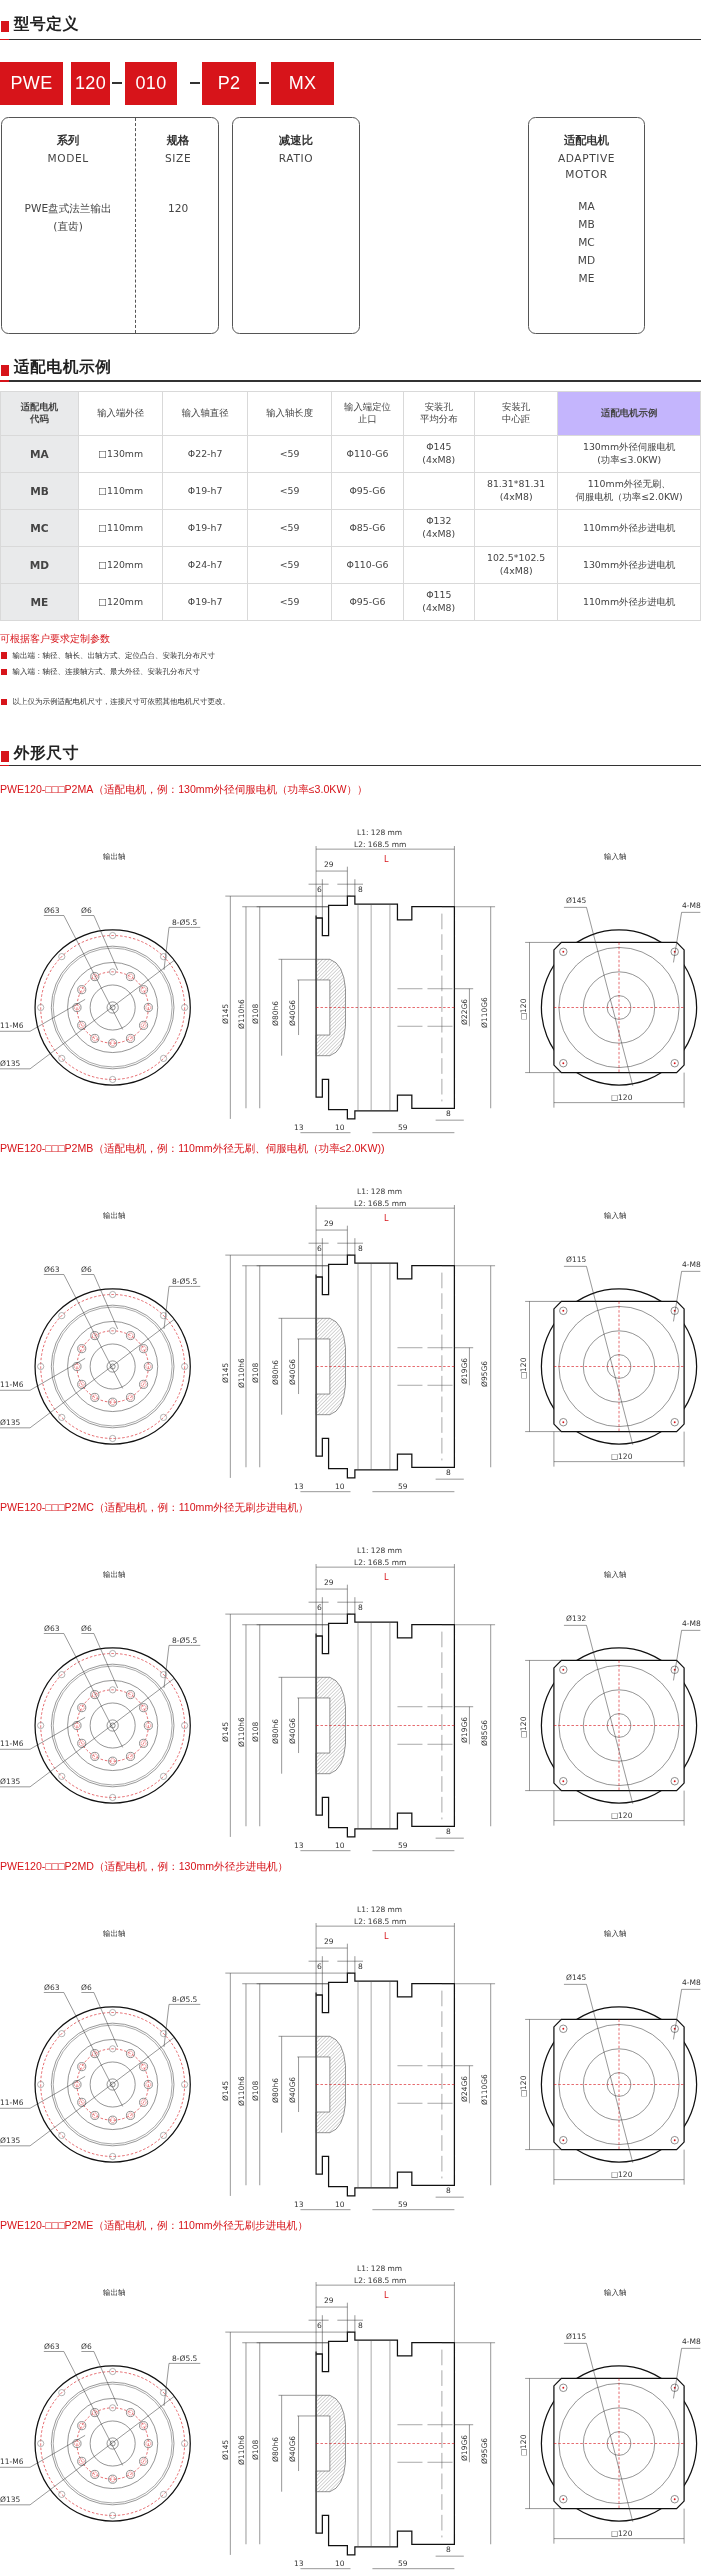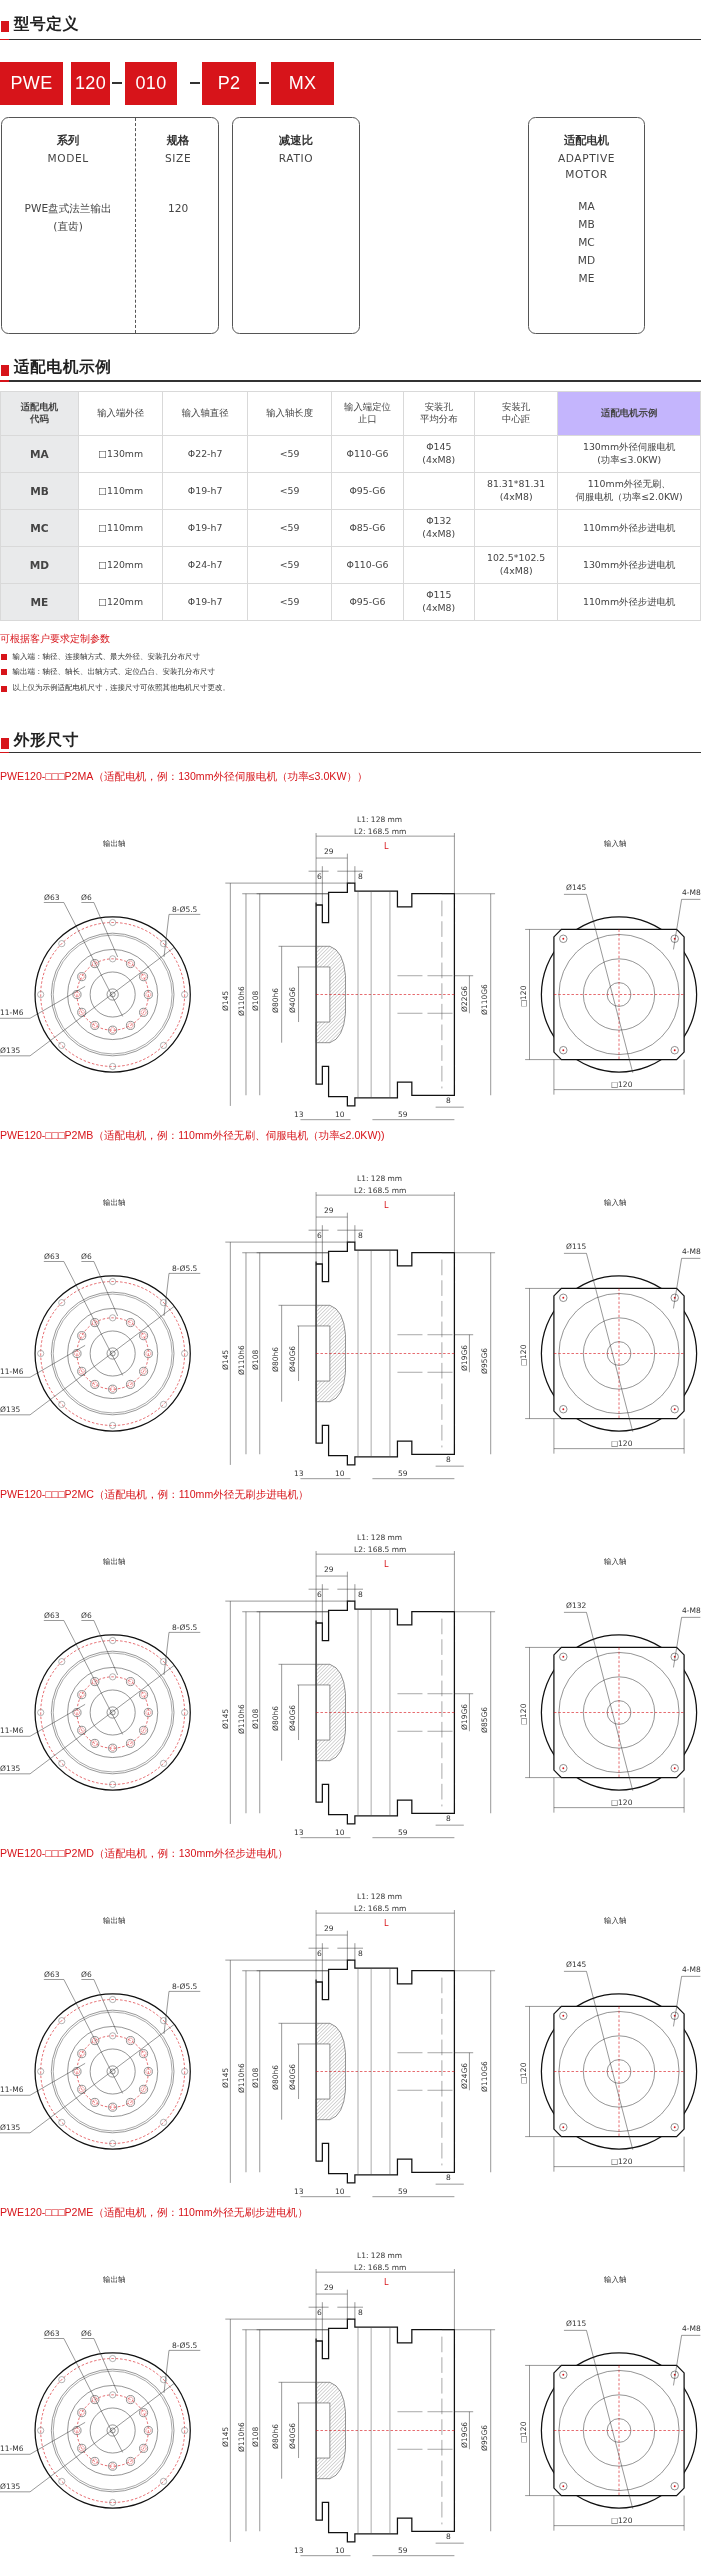--- a/index.html
+++ b/index.html
@@ -248,23 +248,23 @@
 (4xM8)</td>
           <td style="white-space: pre-line;"></td>
           <td style="white-space: pre-line;">110mm外径步进电机</td>
         </tr>
       </tbody>
   </table>
 </div>
 
 <div class="notes" style="margin-top:6.3px;">
   <div class="note-head">可根据客户要求定制参数</div>
+  <div class="note-item" style="margin-top:3.8px;"><span class="sq"></span><span>输出端：轴径、轴长、出轴方式、定位凸台、安装孔分布尺寸</span></div>
   <div class="note-item" style="margin-top:5px;"><span class="sq"></span><span>输入端：轴径、连接轴方式、最大外径、安装孔分布尺寸</span></div>
-  <div class="note-item" style="margin-top:3.8px;"><span class="sq"></span><span>输出端：轴径、轴长、出轴方式、定位凸台、安装孔分布尺寸</span></div>
-  <div class="note-item" style="margin-top:6px;font-family:Liberation Mono, monospace;"><span class="sq"></span><span>以上仅为示例适配电机尺寸，连接尺寸可依照其他电机尺寸更改。</span></div>
+  <div class="note-item" style="margin-top:19px;"><span class="sq"></span><span>以上仅为示例适配电机尺寸，连接尺寸可依照其他电机尺寸更改。</span></div>
 </div>
 
 <div class="section-head" style="height:41px;margin-top:19px;">
   <div class="mark" style="top:24px;"></div>
   <div class="title" style="top:16.3px;">外形尺寸</div>
   <div class="rule" style="top:38px;"></div>
   <div class="rule-red" style="top:38px;"></div>
 </div>
 
 <div id="drawings" style="margin-top:13.8px;">

